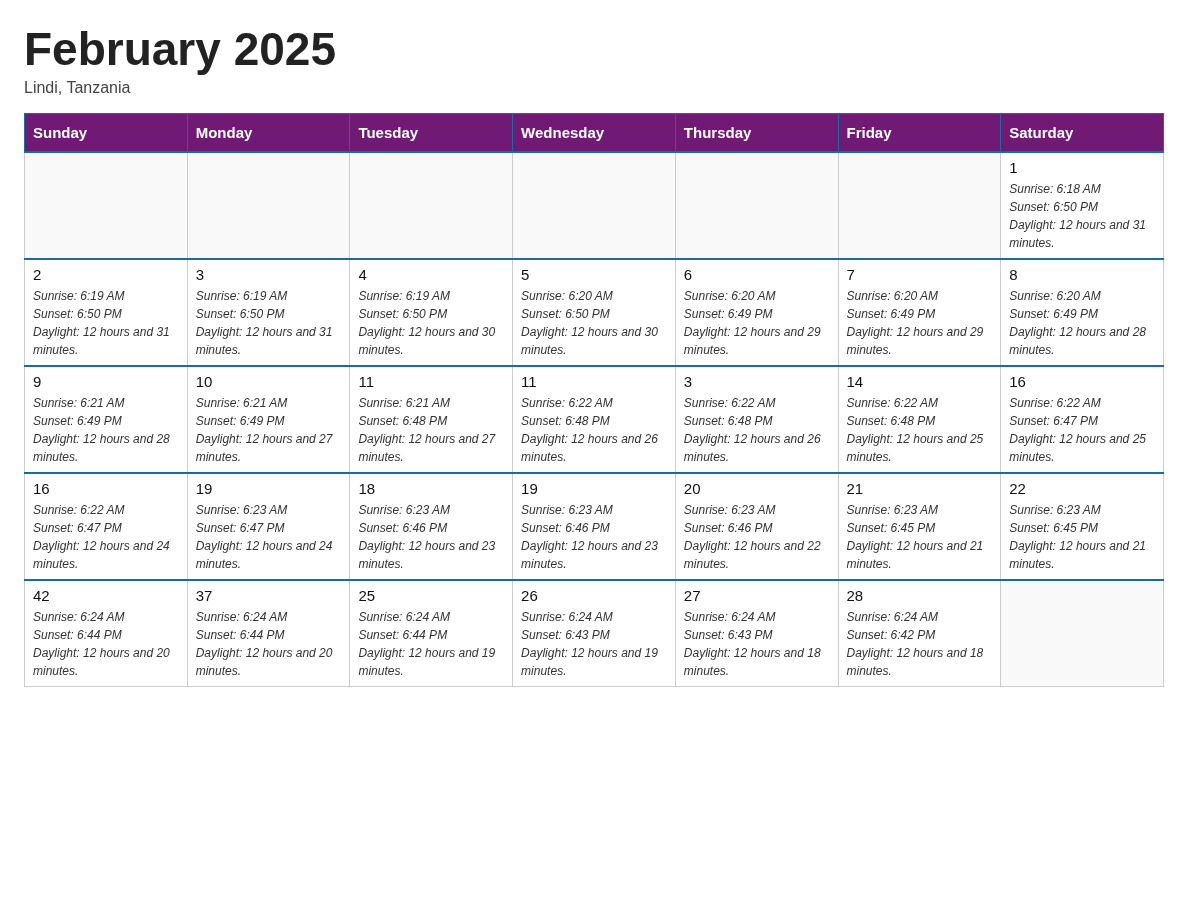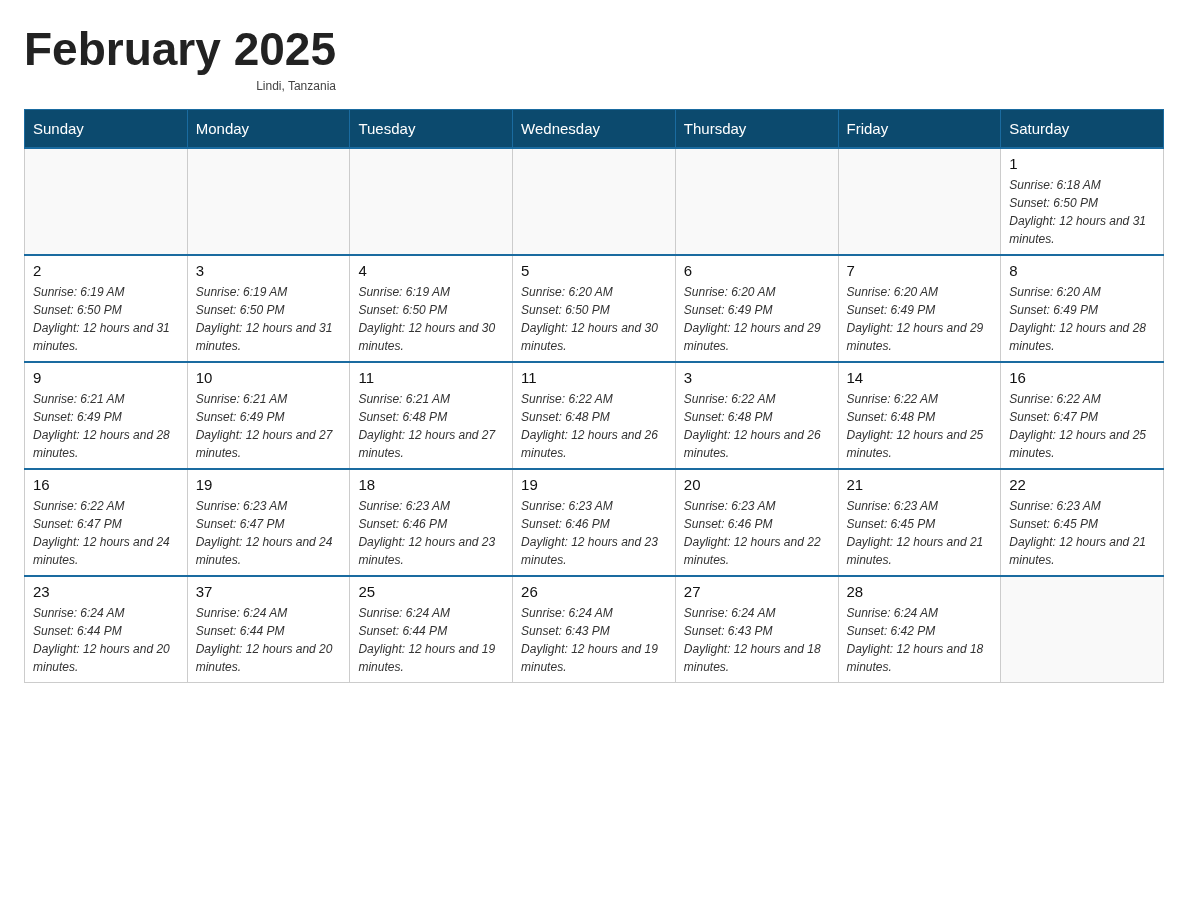--- a/index.html
+++ b/index.html
@@ -25,43 +25,43 @@
       display: inline-block;
       width: 0;
       height: 0;
       border-left: 8px solid transparent;
       border-right: 8px solid transparent;
       border-top: 13px solid #1565C0;
       margin-left: 2px;
       vertical-align: middle;
     }
     .title-section {
-      text-align: right;
+      text-align: left;
     }
     .month-title {
       font-size: 46px;
       font-weight: bold;
       color: #222;
       line-height: 1.1;
     }
     .location {
-      font-size: 12px;
+      font-size: 16px;
       color: #444;
       margin-top: 4px;
     }
     .calendar {
       width: 100%;
       border-collapse: collapse;
     }
     .calendar thead th {
-      background-color: #0c4a6e;
+      background-color: #701a75;
       color: #fff;
       padding: 10px 8px;
       font-size: 15px;
-      font-weight: normal;
+      font-weight: bold;
       text-align: left;
       border: 1px solid #1a6ba0;
     }
     .calendar tbody td {
       vertical-align: top;
       border: 1px solid #ccc;
       padding: 6px 8px;
       width: 14.28%;
       min-height: 100px;
       font-size: 12.5px;
@@ -219,21 +219,21 @@
           <span class="day-number">21</span>
           <div class="day-info">Sunrise: 6:23 AM<br>Sunset: 6:45 PM<br>Daylight: 12 hours and 21 minutes.</div>
         </td>
         <td>
           <span class="day-number">22</span>
           <div class="day-info">Sunrise: 6:23 AM<br>Sunset: 6:45 PM<br>Daylight: 12 hours and 21 minutes.</div>
         </td>
       </tr>
       <tr>
         <td>
-          <span class="day-number">23</span>
+          <span class="day-number">42</span>
           <div class="day-info">Sunrise: 6:24 AM<br>Sunset: 6:44 PM<br>Daylight: 12 hours and 20 minutes.</div>
         </td>
         <td>
           <span class="day-number">37</span>
           <div class="day-info">Sunrise: 6:24 AM<br>Sunset: 6:44 PM<br>Daylight: 12 hours and 20 minutes.</div>
         </td>
         <td>
           <span class="day-number">25</span>
           <div class="day-info">Sunrise: 6:24 AM<br>Sunset: 6:44 PM<br>Daylight: 12 hours and 19 minutes.</div>
         </td>

